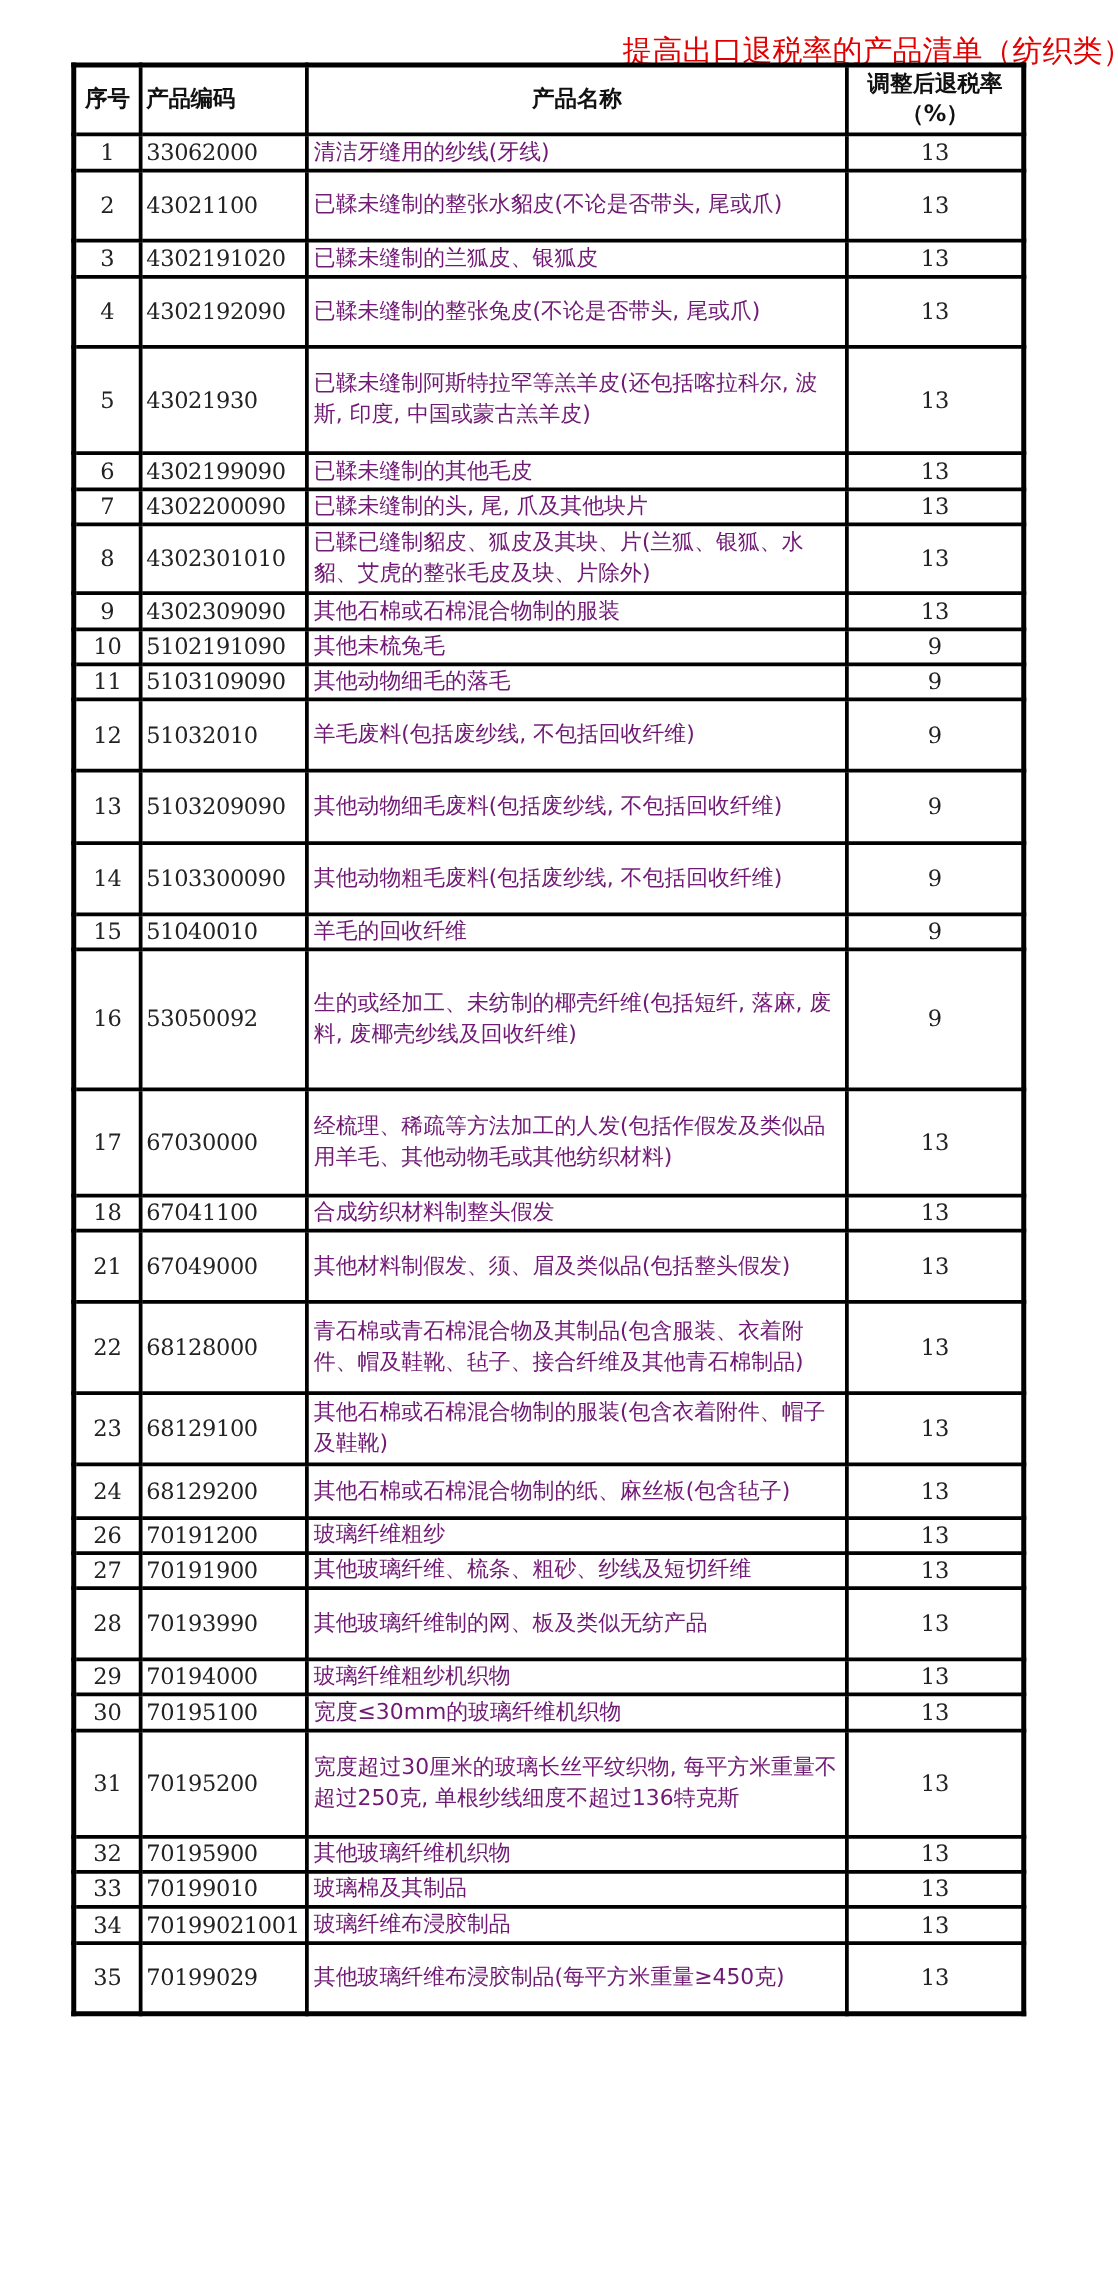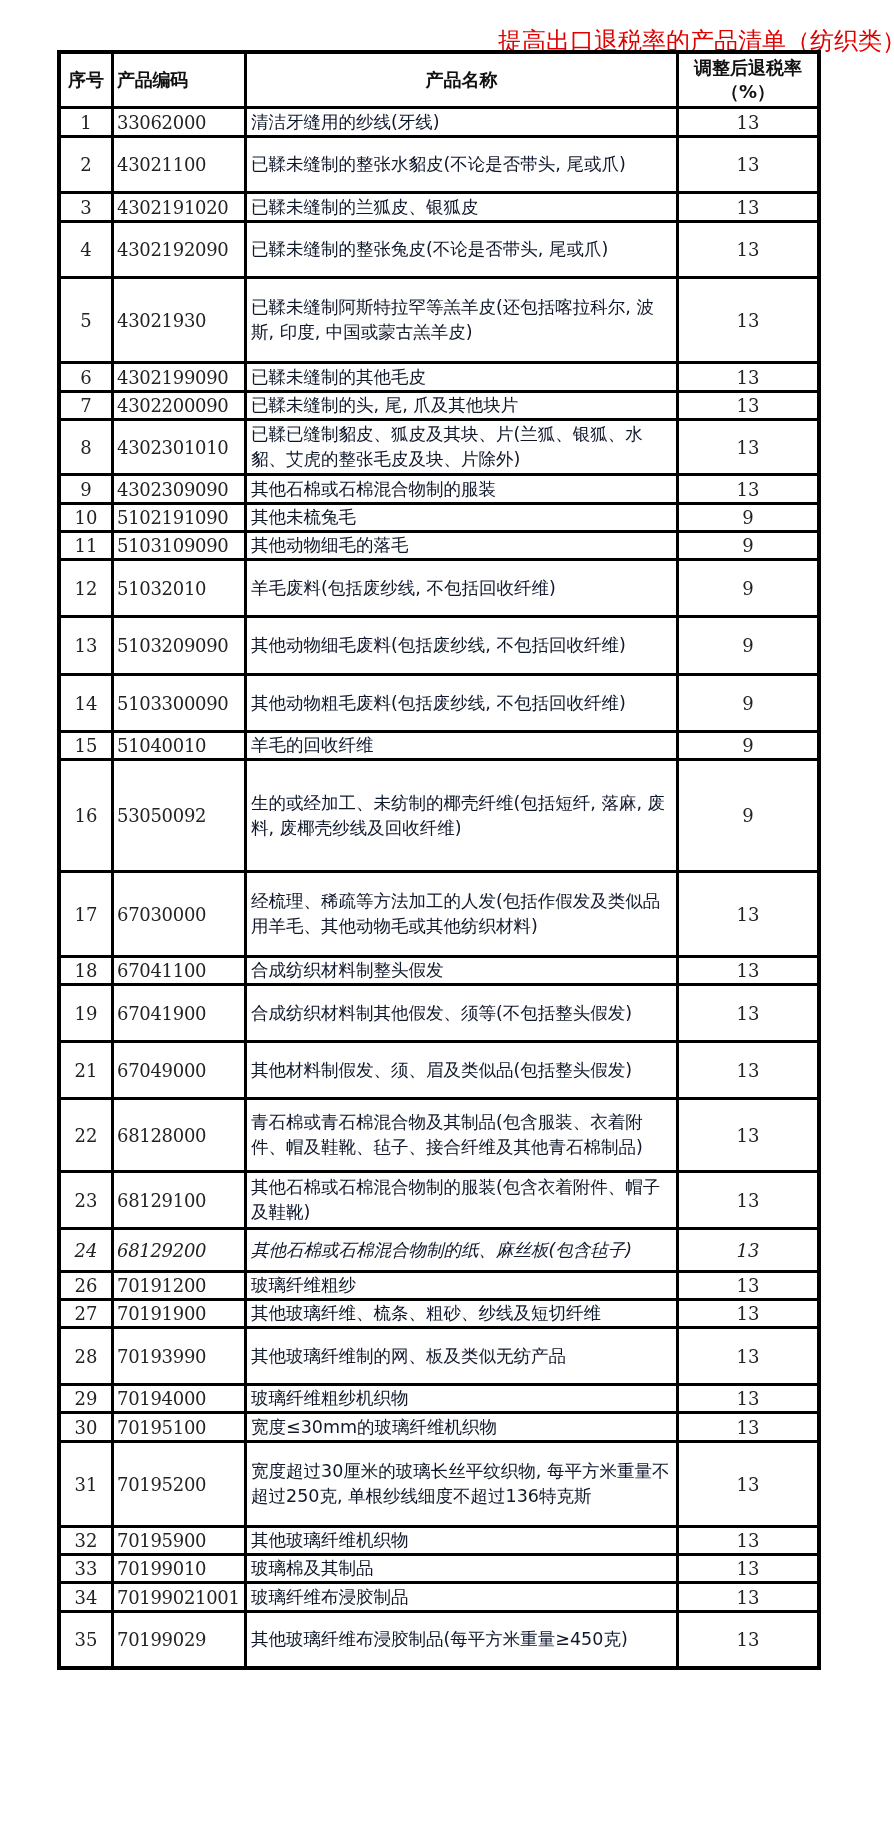--- a/index.html
+++ b/index.html
@@ -11,21 +11,21 @@
     table.list { position: absolute; left: 57px; top: 50px; width: 764px;
                  border-collapse: collapse; table-layout: fixed;
                  border: 4px solid #000; }
     table.list th, table.list td { border: 3px solid #000; padding: 0; vertical-align: middle; }
     table.list th { font-family: "DejaVu Sans", "Liberation Sans", sans-serif; font-weight: bold;
                     font-size: 18px; line-height: 24px; color: #111; text-align: center; height: 52px; }
     .c-seq { width: 50px; text-align: center; font-size: 18px; }
     .c-code { width: 127px; text-align: left; padding-left: 3px !important; font-size: 18px;
               font-family: "DejaVu Serif", "Liberation Serif", serif; letter-spacing: -0.3px; }
     .c-name { text-align: left; padding: 0 4px !important; font-size: 17.5px; line-height: 25px;
-              font-family: "DejaVu Sans", "Liberation Sans", sans-serif; color: #0f172a; }
+              font-family: "DejaVu Sans", "Liberation Sans", sans-serif; color: #701a75; }
     .c-rate { width: 138px; text-align: center; font-size: 18px; }
     td { color: #222; }
   </style>
 </head>
 <body>
 
 <div class="title">提高出口退税率的产品清单（纺织类）</div>
 
 <table class="list">
   <thead>
@@ -142,44 +142,38 @@
         <td class="c-name">经梳理、稀疏等方法加工的人发(包括作假发及类似品用羊毛、其他动物毛或其他纺织材料)</td>
         <td class="c-rate">13</td>
       </tr>
       <tr style="height: 28px;">
         <td class="c-seq">18</td>
         <td class="c-code">67041100</td>
         <td class="c-name">合成纺织材料制整头假发</td>
         <td class="c-rate">13</td>
       </tr>
       <tr style="height: 57px;">
-        <td class="c-seq">19</td>
-        <td class="c-code">67041900</td>
-        <td class="c-name">合成纺织材料制其他假发、须等(不包括整头假发)</td>
-        <td class="c-rate">13</td>
-      </tr>
-      <tr style="height: 57px;">
         <td class="c-seq">21</td>
         <td class="c-code">67049000</td>
         <td class="c-name">其他材料制假发、须、眉及类似品(包括整头假发)</td>
         <td class="c-rate">13</td>
       </tr>
       <tr style="height: 73px;">
         <td class="c-seq">22</td>
         <td class="c-code">68128000</td>
         <td class="c-name">青石棉或青石棉混合物及其制品(包含服装、衣着附件、帽及鞋靴、毡子、接合纤维及其他青石棉制品)</td>
         <td class="c-rate">13</td>
       </tr>
       <tr style="height: 57px;">
         <td class="c-seq">23</td>
         <td class="c-code">68129100</td>
         <td class="c-name">其他石棉或石棉混合物制的服装(包含衣着附件、帽子及鞋靴)</td>
         <td class="c-rate">13</td>
       </tr>
-      <tr style="height: 43px; font-style: italic;">
+      <tr style="height: 43px;">
         <td class="c-seq">24</td>
         <td class="c-code">68129200</td>
         <td class="c-name">其他石棉或石棉混合物制的纸、麻丝板(包含毡子)</td>
         <td class="c-rate">13</td>
       </tr>
       <tr style="height: 28px;">
         <td class="c-seq">26</td>
         <td class="c-code">70191200</td>
         <td class="c-name">玻璃纤维粗纱</td>
         <td class="c-rate">13</td>

